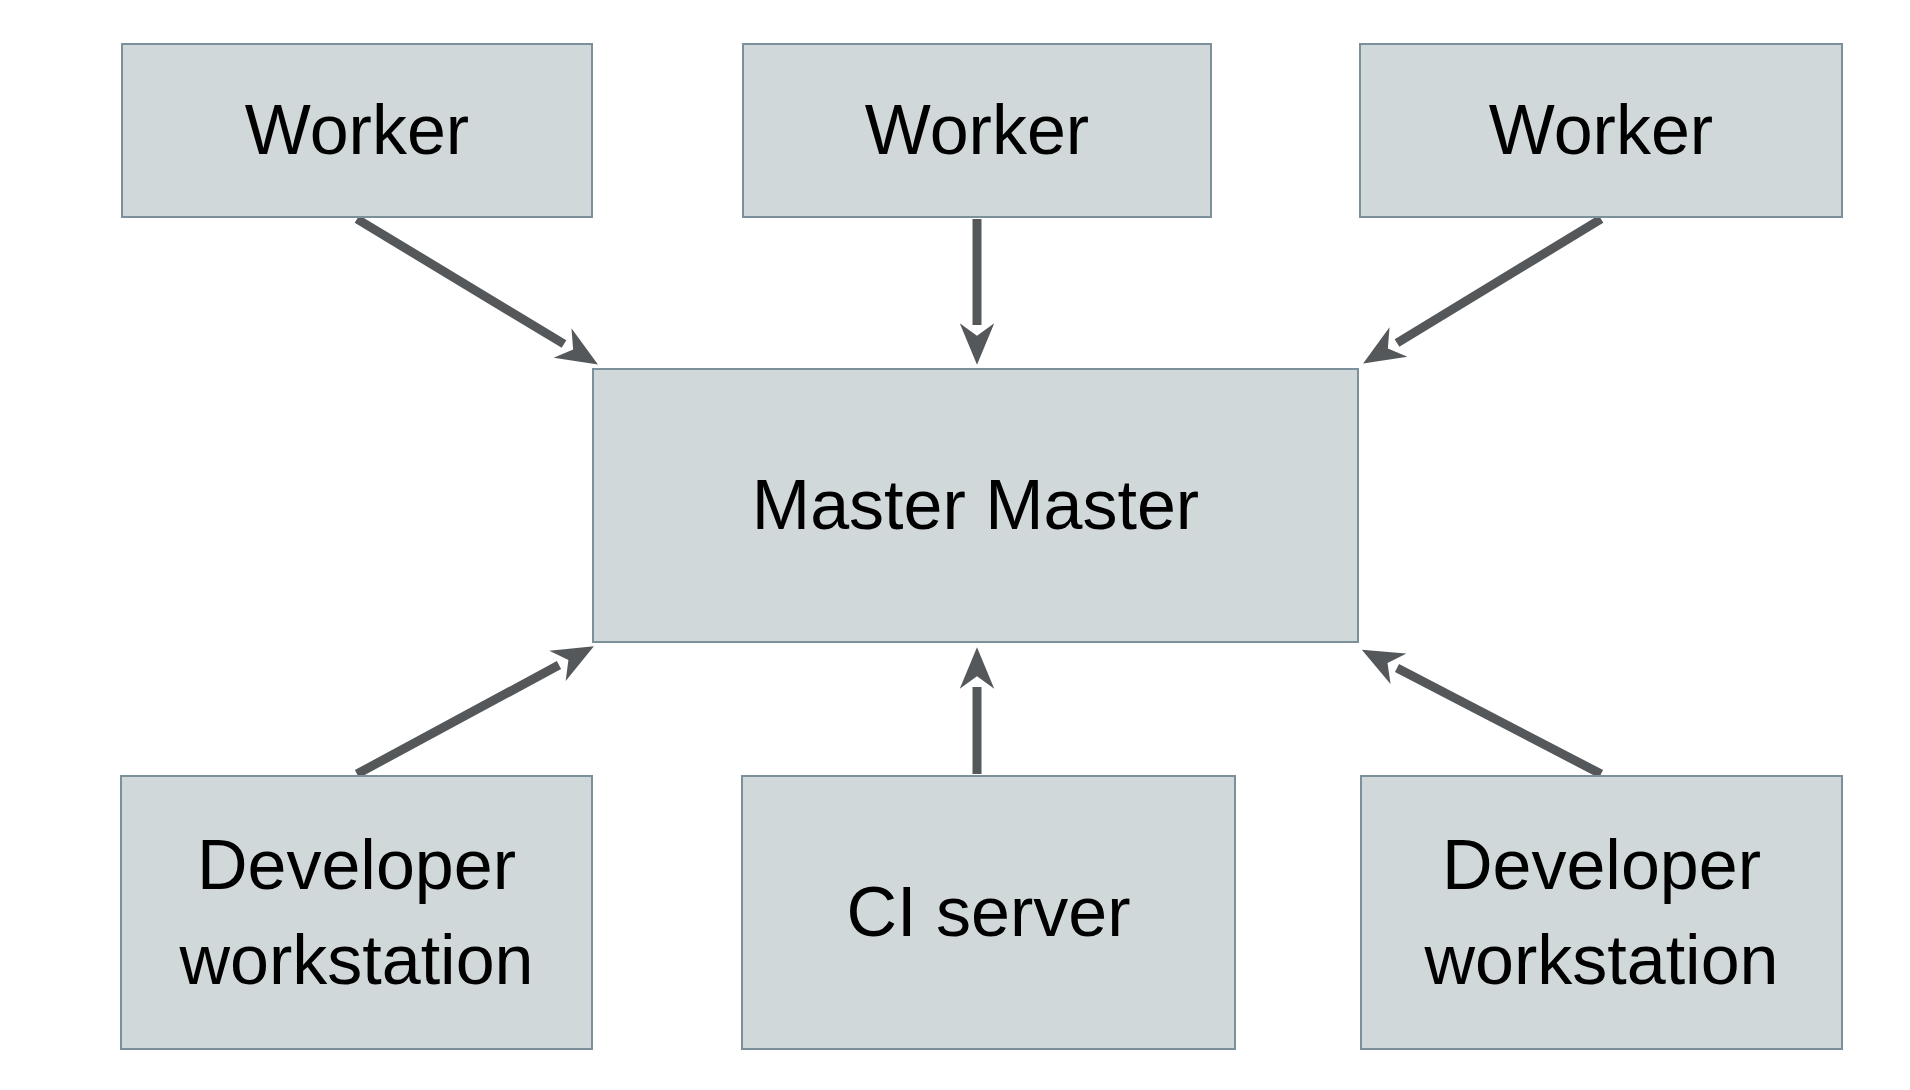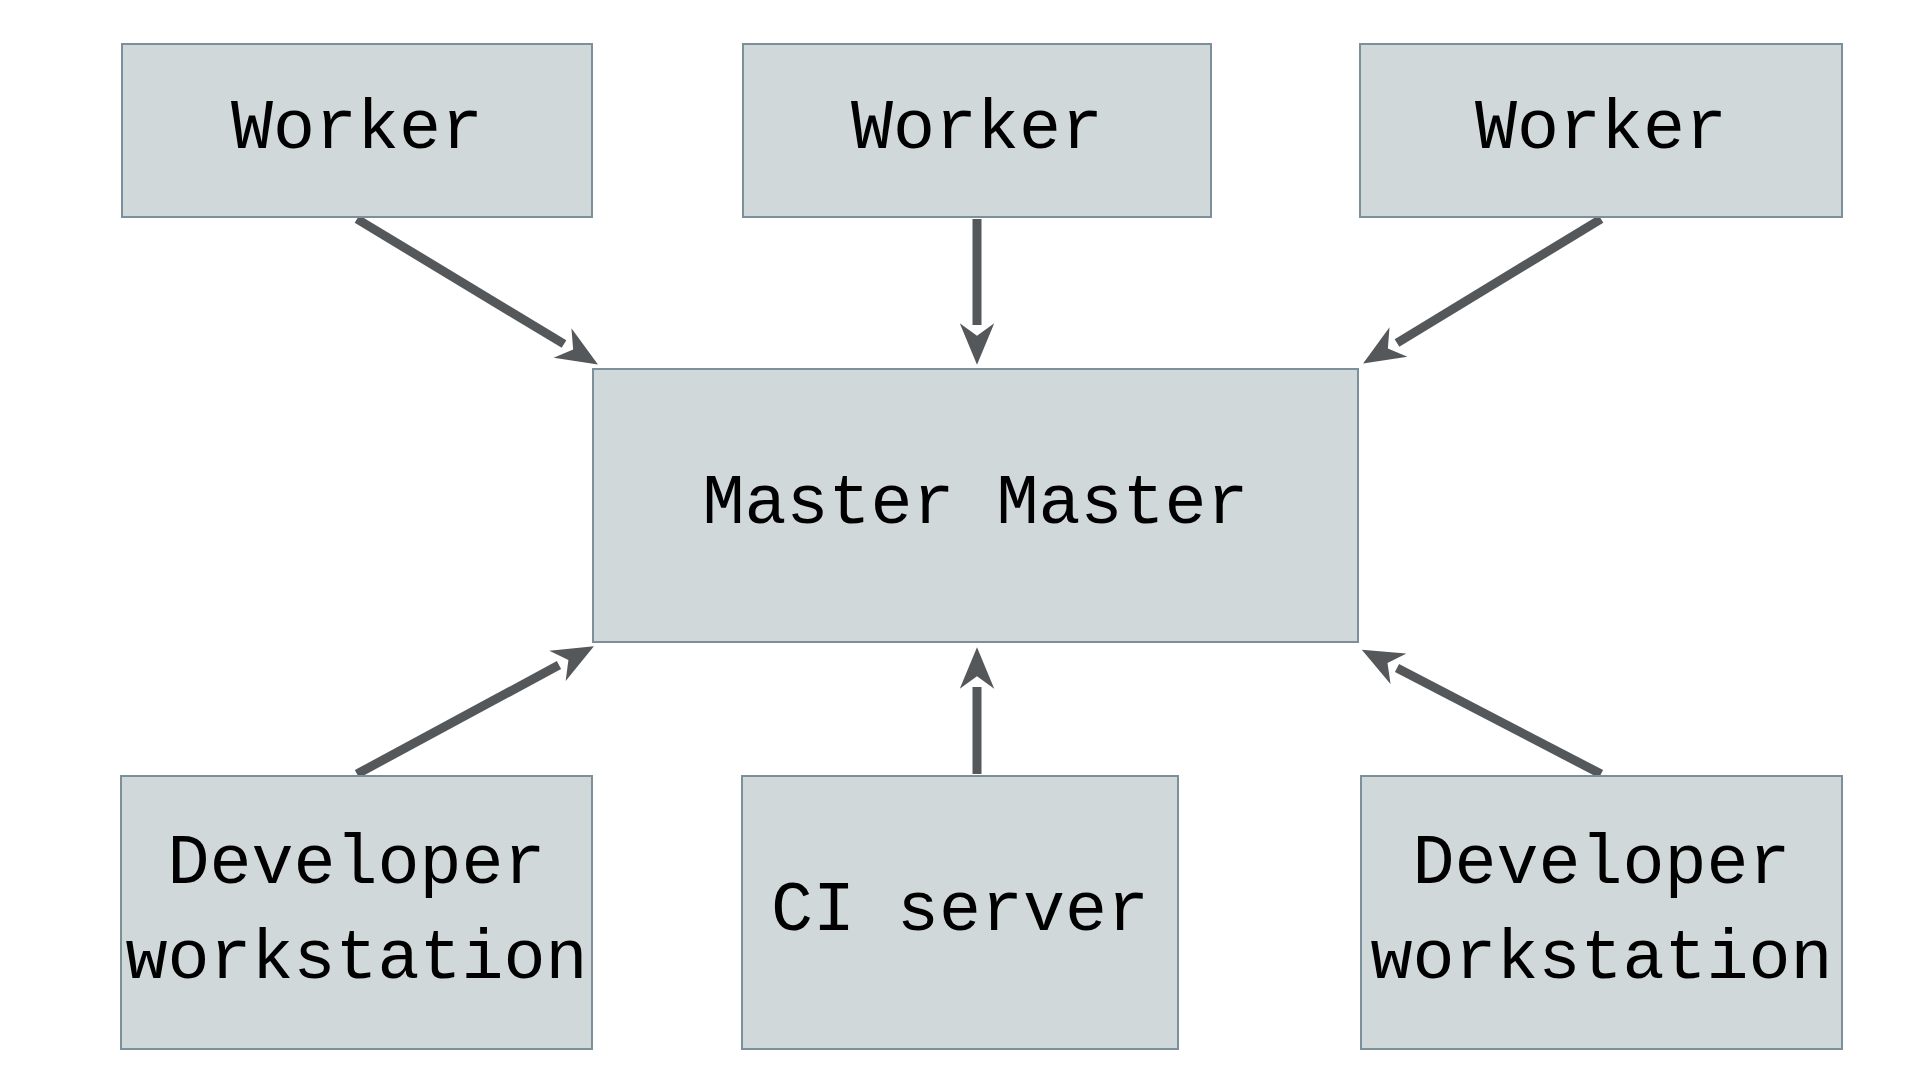--- a/index.html
+++ b/index.html
@@ -10,21 +10,21 @@
     --text:#000000;
   }
   *{box-sizing:border-box;}
   html,body{margin:0;padding:0;background:var(--bg);}
   .canvas{
     position:relative;
     width:1910px;
     height:1090px;
     background:var(--bg);
     overflow:hidden;
-    font-family:Liberation Mono, monospace;
+    font-family:Liberation Sans, sans-serif;
   }
   .arrows-layer{
     position:absolute;
     left:0;top:0;
     width:1910px;height:1090px;
     pointer-events:none;
   }
   .node{
     position:absolute;
     background:var(--node-fill);
@@ -41,21 +41,21 @@
   .node .node-label{
     display:block;
     padding:0 8px;
   }
   
   #node-worker-1          {left:121px;  top:43px;  width:472px; height:175px;}
   #node-worker-2          {left:742px;  top:43px;  width:470px; height:175px;}
   #node-worker-3          {left:1359px; top:43px;  width:484px; height:175px;}
   #node-build-master      {left:592px;  top:368px; width:767px; height:275px;}
   #node-dev-workstation-1 {left:120px;  top:775px; width:473px; height:275px;}
-  #node-ci-server         {left:741px;  top:775px; width:438px; height:275px;}
+  #node-ci-server         {left:741px;  top:775px; width:495px; height:275px;}
   #node-dev-workstation-2 {left:1360px; top:775px; width:483px; height:275px;}
   .edge-line{
     stroke:var(--arrow);
     stroke-width:9;
   }
   .arrowhead-shape{ fill:var(--arrow); }
 </style>
 </head>
 <body>
 

